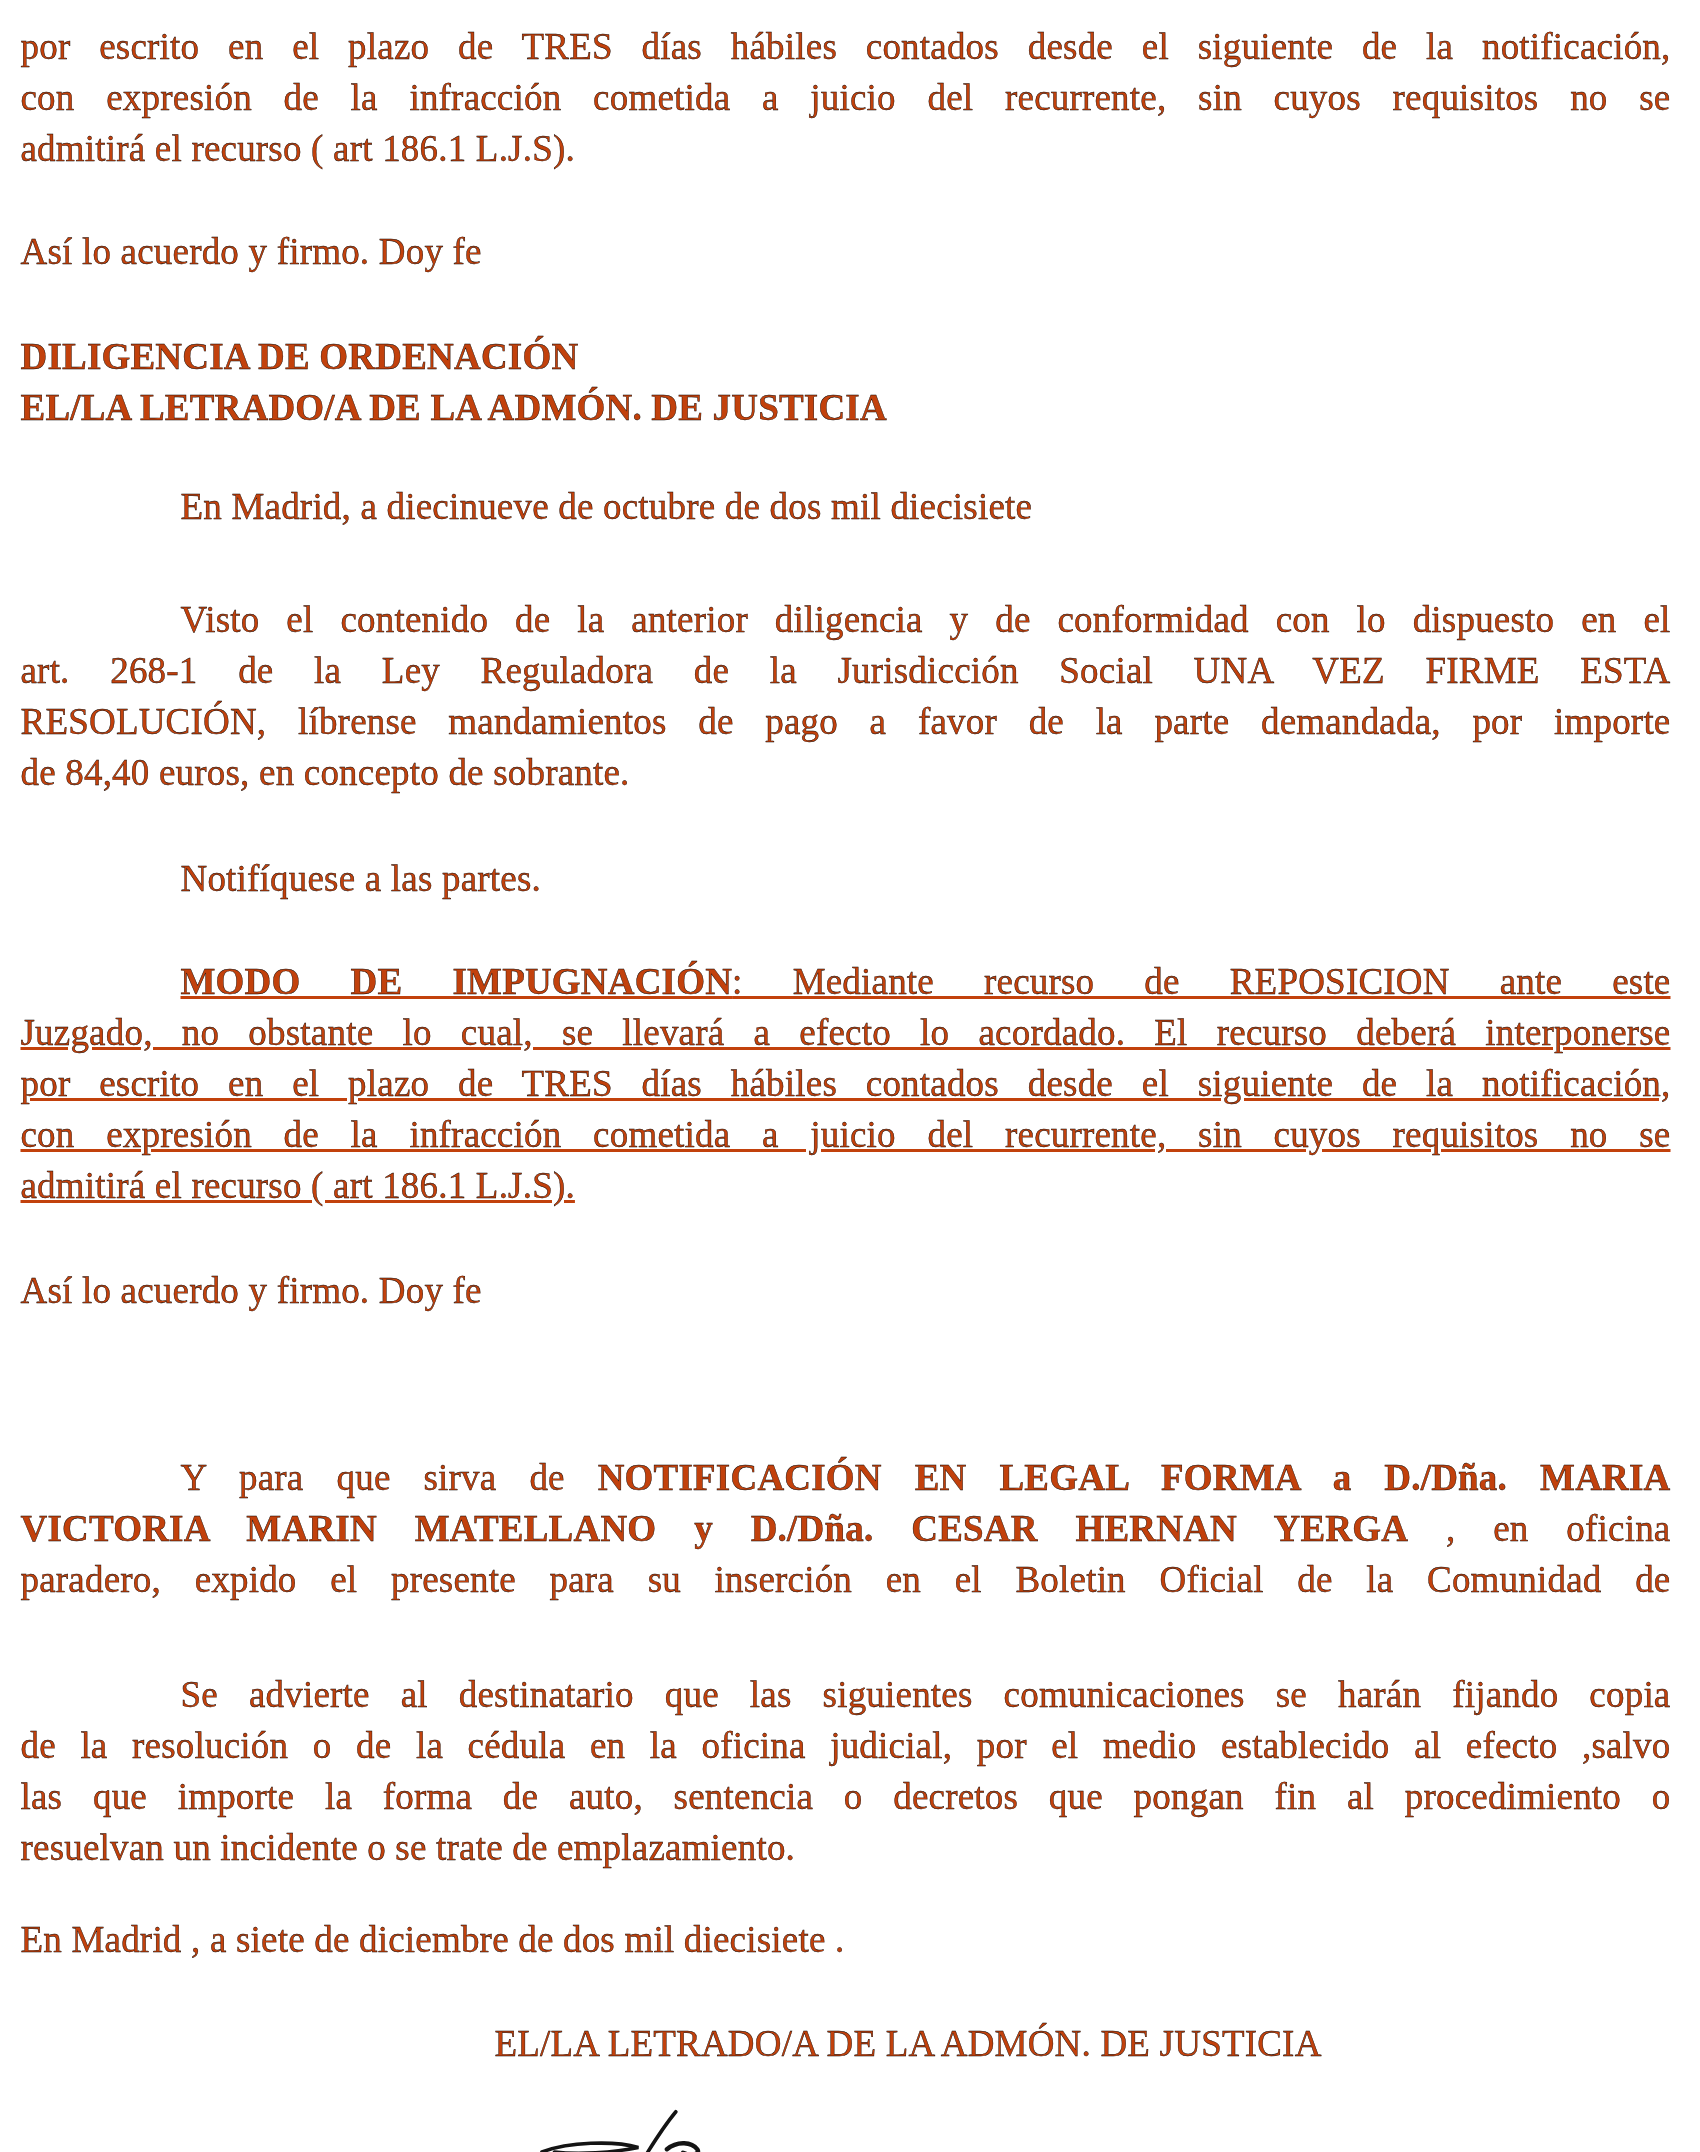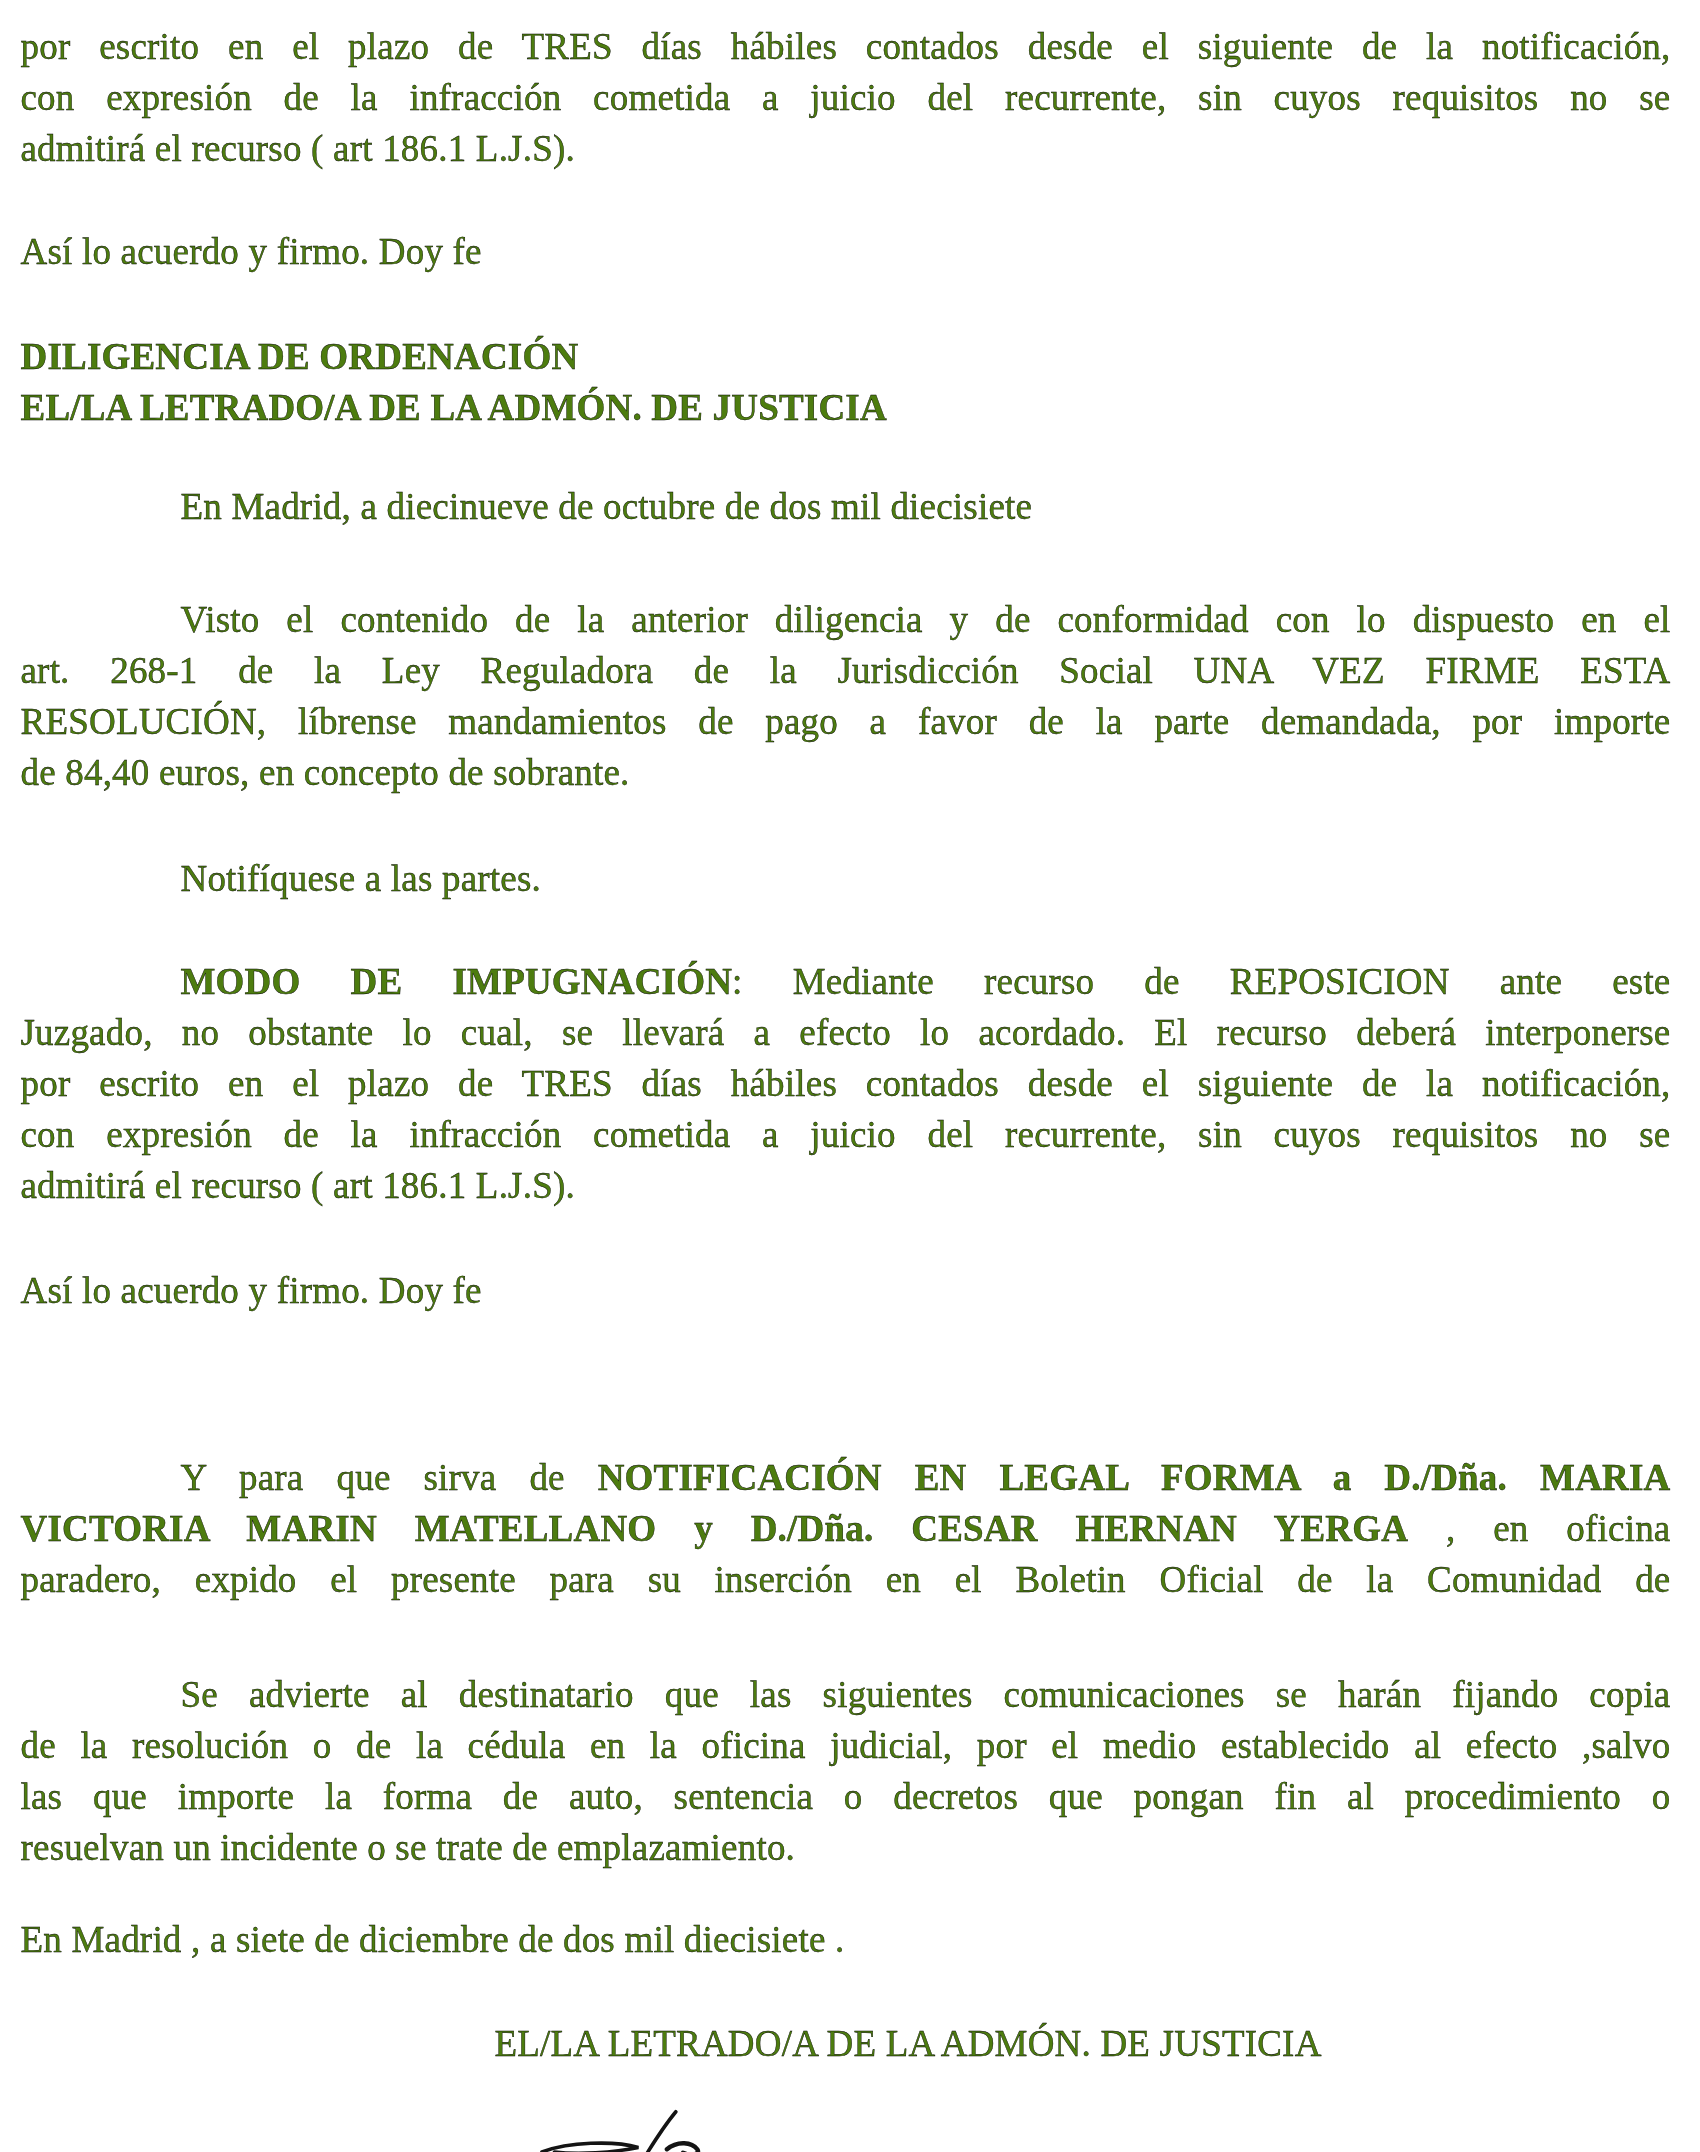--- a/index.html
+++ b/index.html
@@ -3,21 +3,21 @@
 <meta charset="utf-8">
 <style>
   html,body{margin:0;padding:0;background:#e8e8e8;}
   .page{
     position:relative;
     width:1700px;height:2153px;
     margin:0 auto;
     background:#ffffff;
     overflow:hidden;
     font-family:"Liberation Serif","DejaVu Serif",serif;
-    color:#4d7c0f;
+    color:#c2410c;
   }
   #doc{
     position:absolute;left:20.5px;top:0;width:1650px;padding-top:21.4px;
   }
   .line{
     font-size:37px;
     line-height:51px;
     -webkit-text-stroke:0.4px #000; 
     letter-spacing:0.2px;
   }
@@ -49,21 +49,21 @@
       </div>
       <div class="block" style="margin-top: 62px;">
         <div class="line just ind"><span>Visto el contenido de la anterior diligencia y de conformidad con lo dispuesto en el</span></div>
         <div class="line just"><span>art. 268-1 de la Ley Reguladora de la Jurisdicción Social UNA VEZ FIRME ESTA</span></div>
         <div class="line just"><span>RESOLUCIÓN, líbrense mandamientos de pago a favor de la parte demandada, por importe</span></div>
         <div class="line"><span>de 84,40 euros, en concepto de sobrante.</span></div>
       </div>
       <div class="block" style="margin-top: 55px;">
         <div class="line ind"><span>Notifíquese a las partes.</span></div>
       </div>
-      <div class="block" style="margin-top: 52px;">
+      <div class="block" style="margin-top: 52px; text-decoration: underline;">
         <div class="line just ind"><span class="b">MODO DE IMPUGNACIÓN</span><span>: Mediante recurso de REPOSICION ante este</span></div>
         <div class="line just"><span>Juzgado, no obstante lo cual, se llevará a efecto lo acordado. El recurso deberá interponerse</span></div>
         <div class="line just"><span>por escrito en el plazo de TRES días hábiles contados desde el siguiente de la notificación,</span></div>
         <div class="line just"><span>con expresión de la infracción cometida a juicio del recurrente, sin cuyos requisitos no se</span></div>
         <div class="line"><span>admitirá el recurso ( art 186.1 L.J.S).</span></div>
       </div>
       <div class="block" style="margin-top: 54px;">
         <div class="line"><span>Así lo acuerdo y firmo. Doy fe</span></div>
       </div>
       <div class="block" style="margin-top: 136px;">

